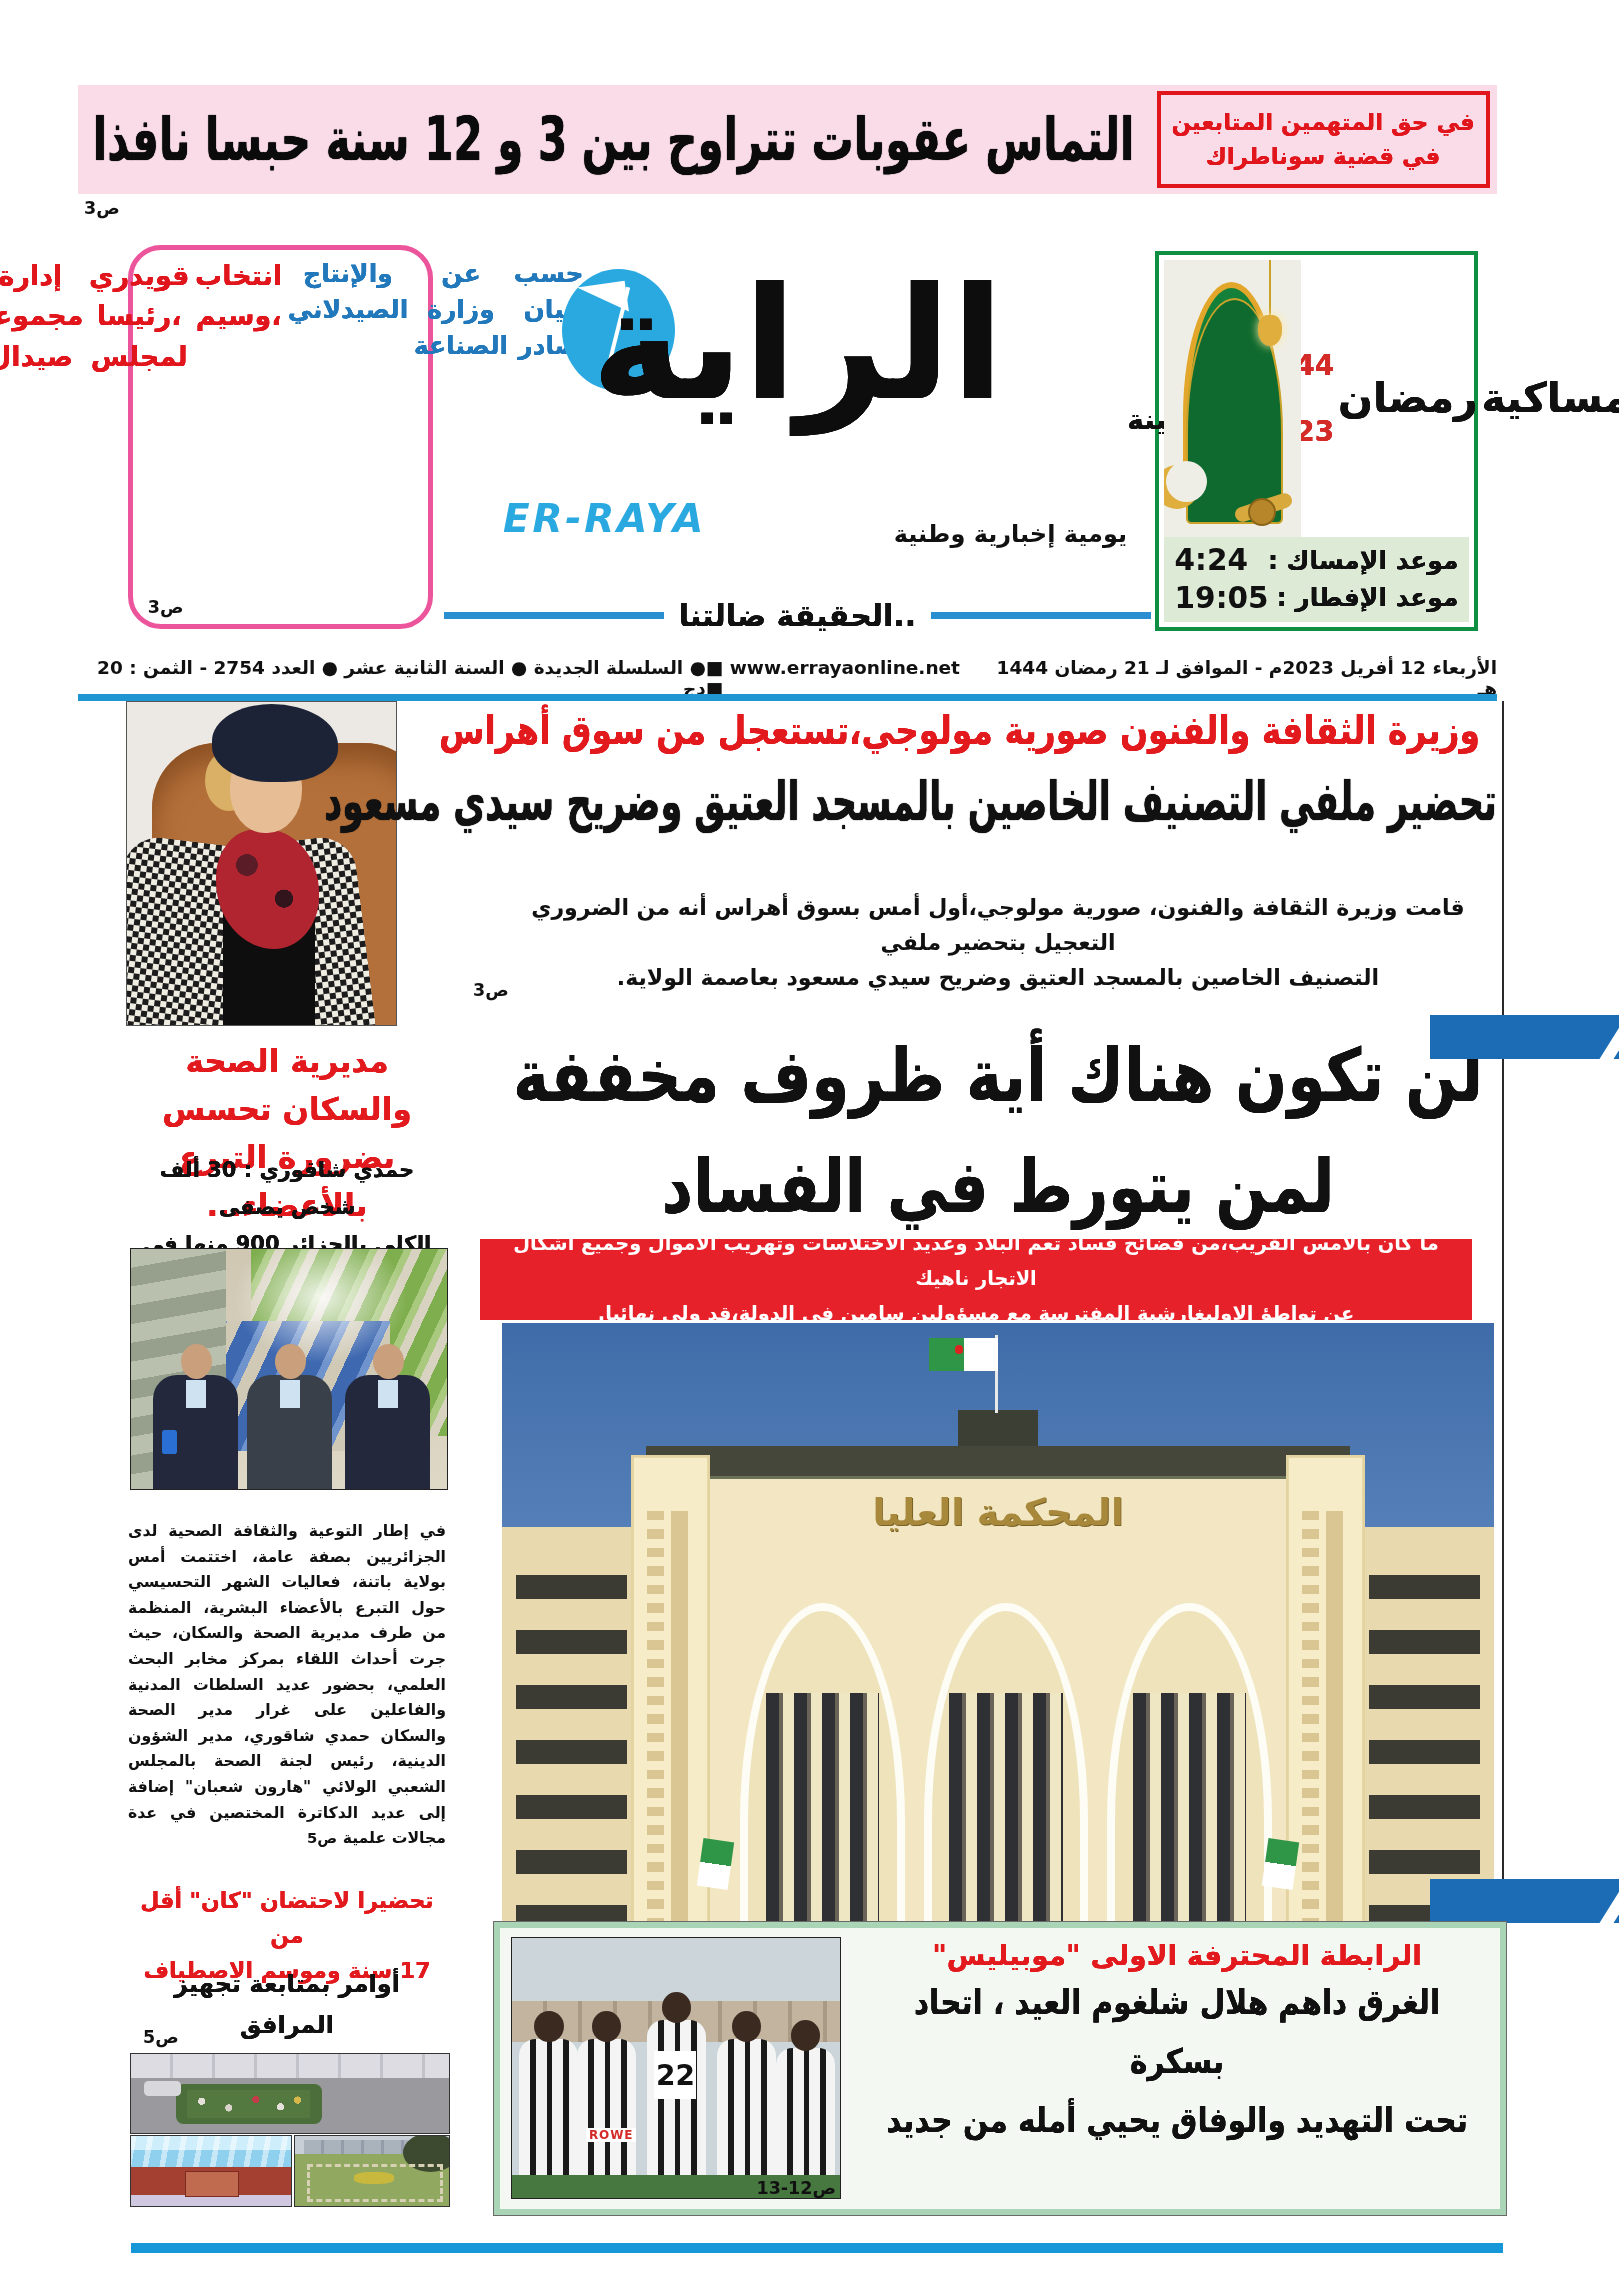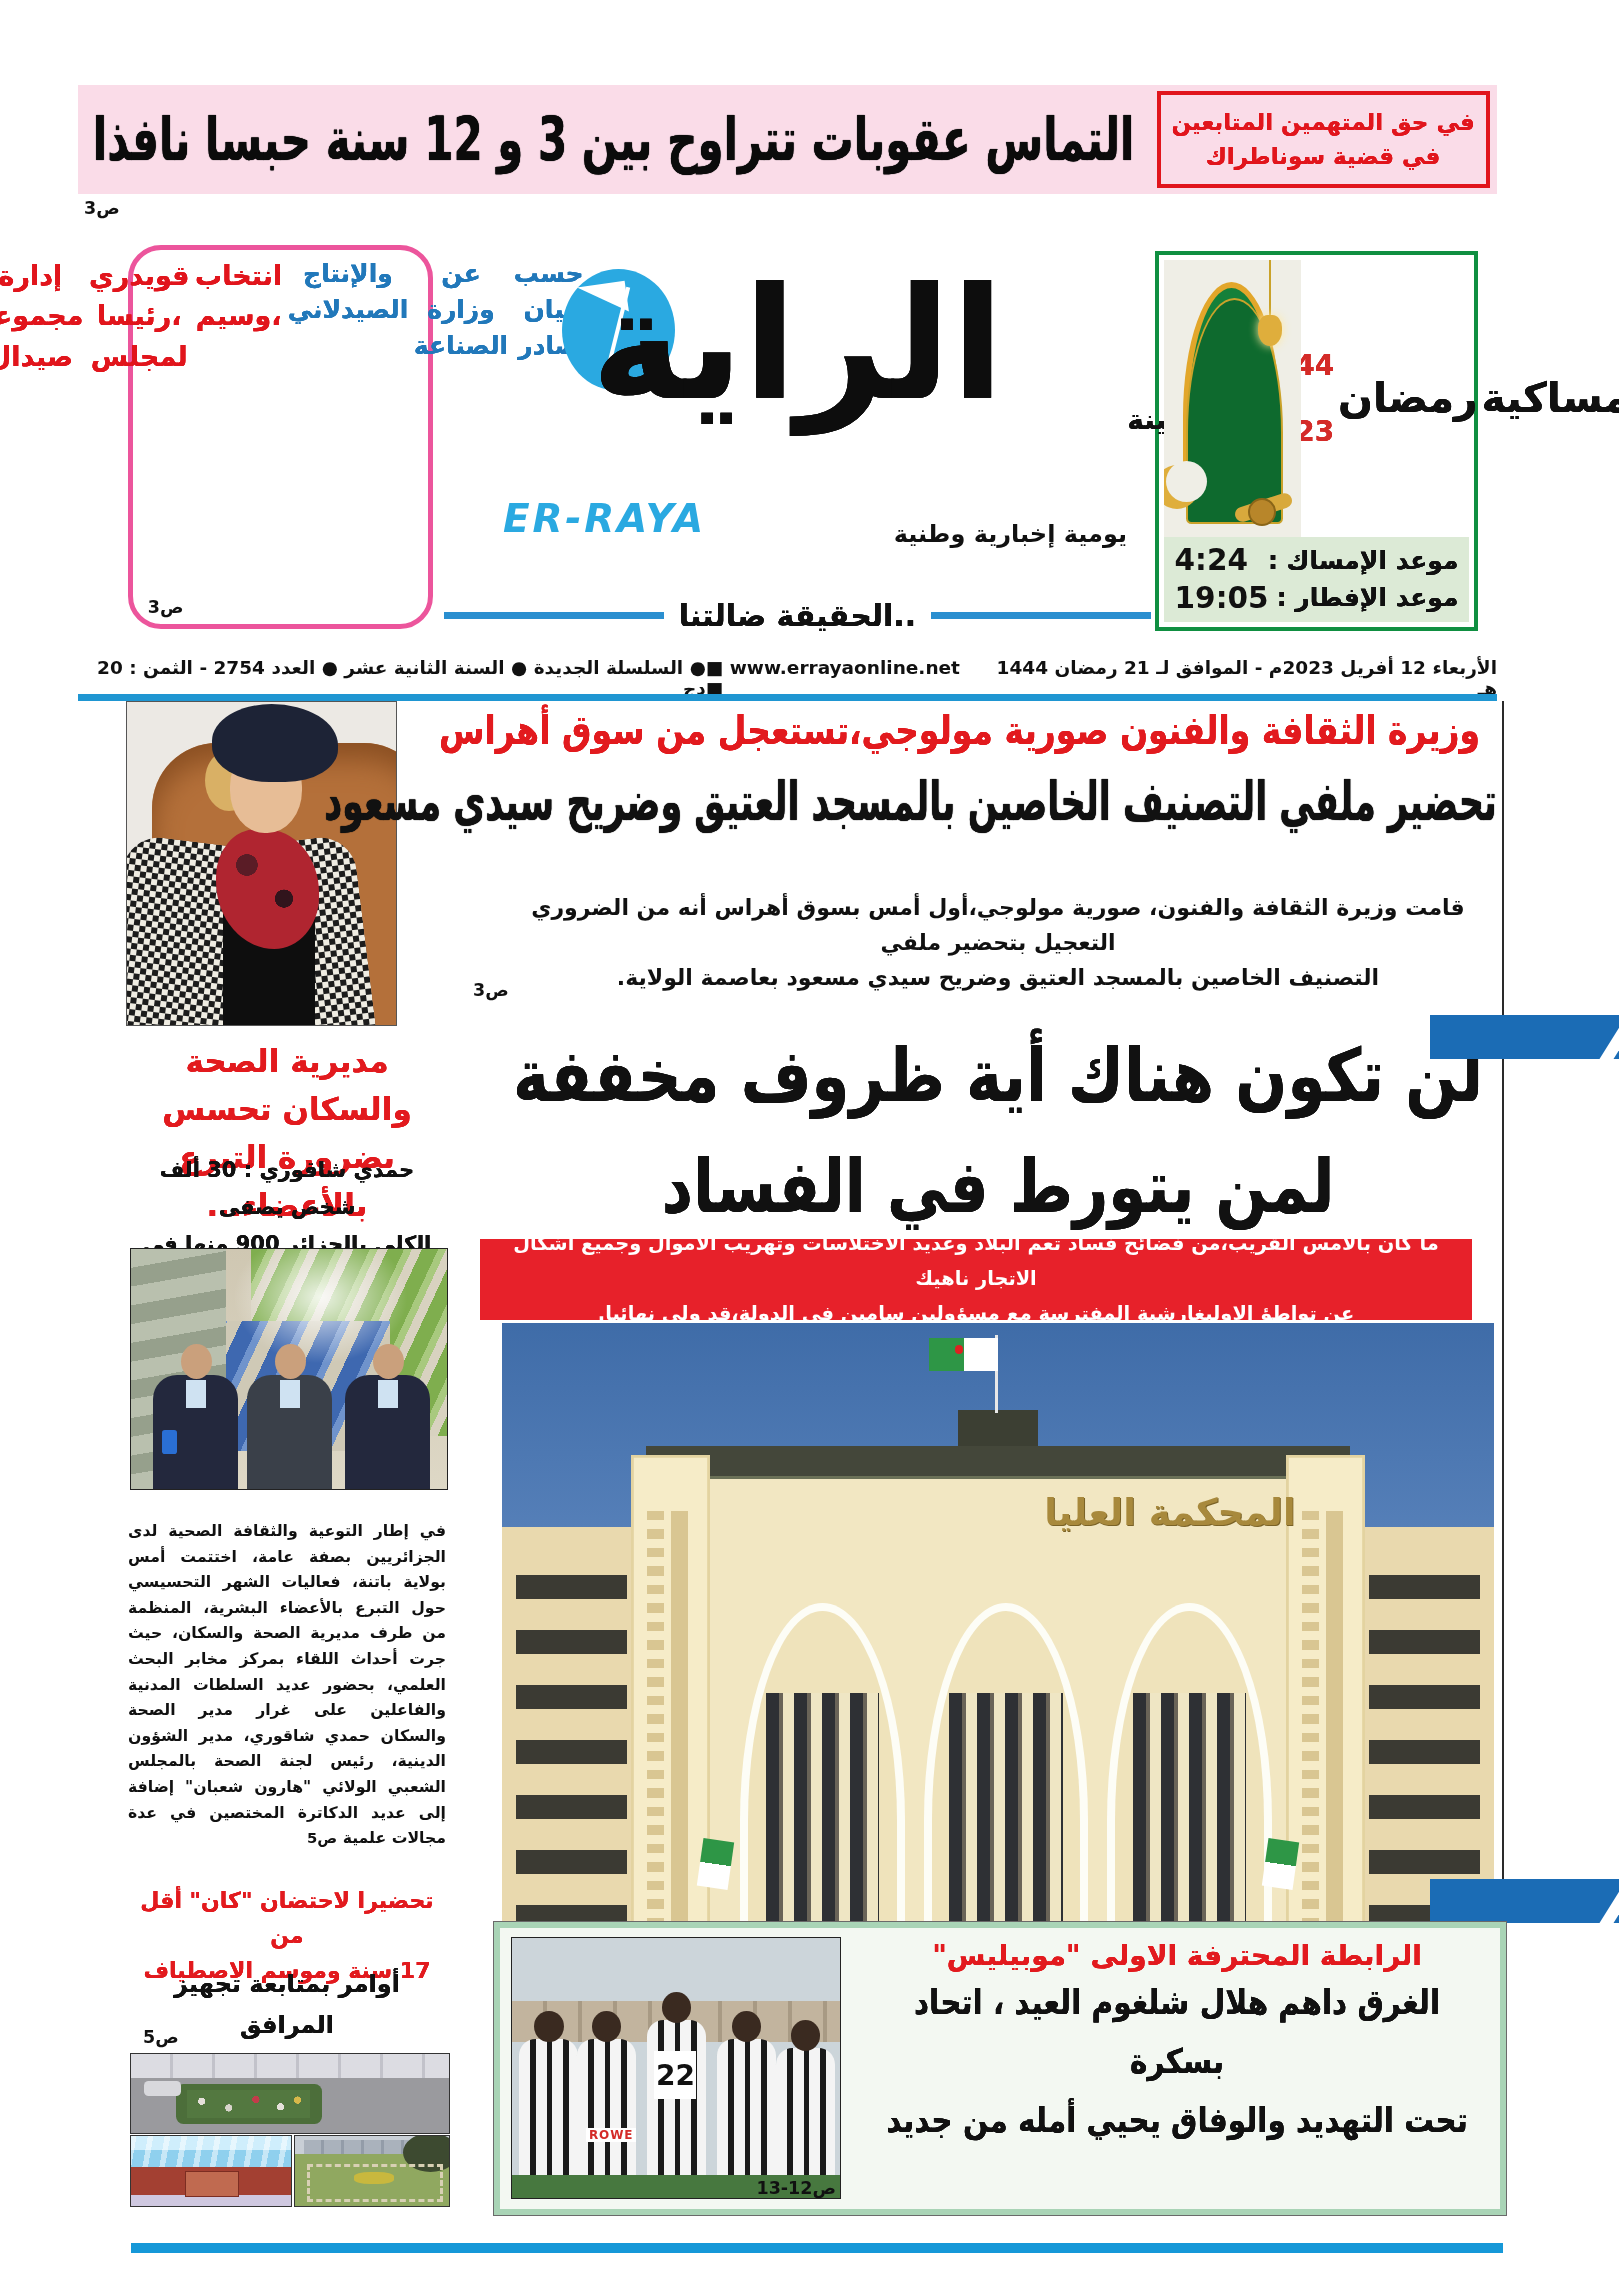--- a/index.html
+++ b/index.html
@@ -72,21 +72,21 @@
               display:flex;align-items:center;justify-content:center;font-size:32px;}
   .big-head{left:503px;top:1039px;width:992px;font-size:61px;line-height:1.5;transform:scaleY(1.2);letter-spacing:-0.9px;}
   .red-box{left:481px;top:1239px;width:992px;height:81px;background:#e7212a;color:#fff;font-size:19.4px;font-weight:bold;
            line-height:1.8;display:flex;flex-direction:column;justify-content:center;}
 
   
   .court{left:503px;top:1323px;width:992px;height:601px;background:linear-gradient(180deg,#3f6ca8,#5c85bd 45%,#87a5d2);overflow:hidden;}
   .crt-main{position:absolute;left:17%;right:17%;top:25%;bottom:0;background:#f2e7c2;}
   .crt-roof{position:absolute;left:14.5%;right:14.5%;top:20.5%;height:5%;background:#44473a;border-bottom:3.7px solid #6b7157;}
   .crt-roofcap{position:absolute;left:46%;top:14.5%;width:8%;height:6%;background:#3c3f33;}
-  .crt-sign{position:absolute;left:20%;right:20%;top:28%;color:#a8893c;font-size:37px;font-weight:bold;text-shadow:0.9px 0.9px 0 #7a6226;}
+  .crt-sign{position:absolute;left:20%;right:20%;top:28%;text-align:center;color:#a8893c;font-size:37px;font-weight:bold;text-shadow:0.9px 0.9px 0 #7a6226;}
   .crt-arch{position:absolute;bottom:0;width:15%;height:52%;border:8.3px solid #fdfdf6;border-bottom:none;
             border-radius:50% 50% 0 0/68% 68% 0 0;background:#efe3bb;overflow:hidden;}
   .crt-arch i{position:absolute;left:12%;right:12%;top:26%;bottom:0;
             background:repeating-linear-gradient(90deg,#2e3034 0 13px,#6a6458 13px 16.6px,#efe6c4 16.6px 28px);}
   .crt-tower{position:absolute;top:22%;bottom:0;width:8%;background:#f6ecc8;box-shadow:inset 0 0 0 2.8px #e3d3a0;}
   .crt-tower i{position:absolute;left:20%;top:12%;bottom:0;width:22%;
             background:repeating-linear-gradient(180deg,#d9c692 0 9.2px,#f6ecc8 9.2px 18.5px);box-shadow:24px 0 0 #d9c692;}
   .crt-wing{position:absolute;top:34%;bottom:0;width:14%;background:#e9d9ae;}
   .crt-wing i{position:absolute;inset:12% 10% 0 10%;
             background:repeating-linear-gradient(180deg,#3b3a33 0 24px,#e9d9ae 24px 55px);}

